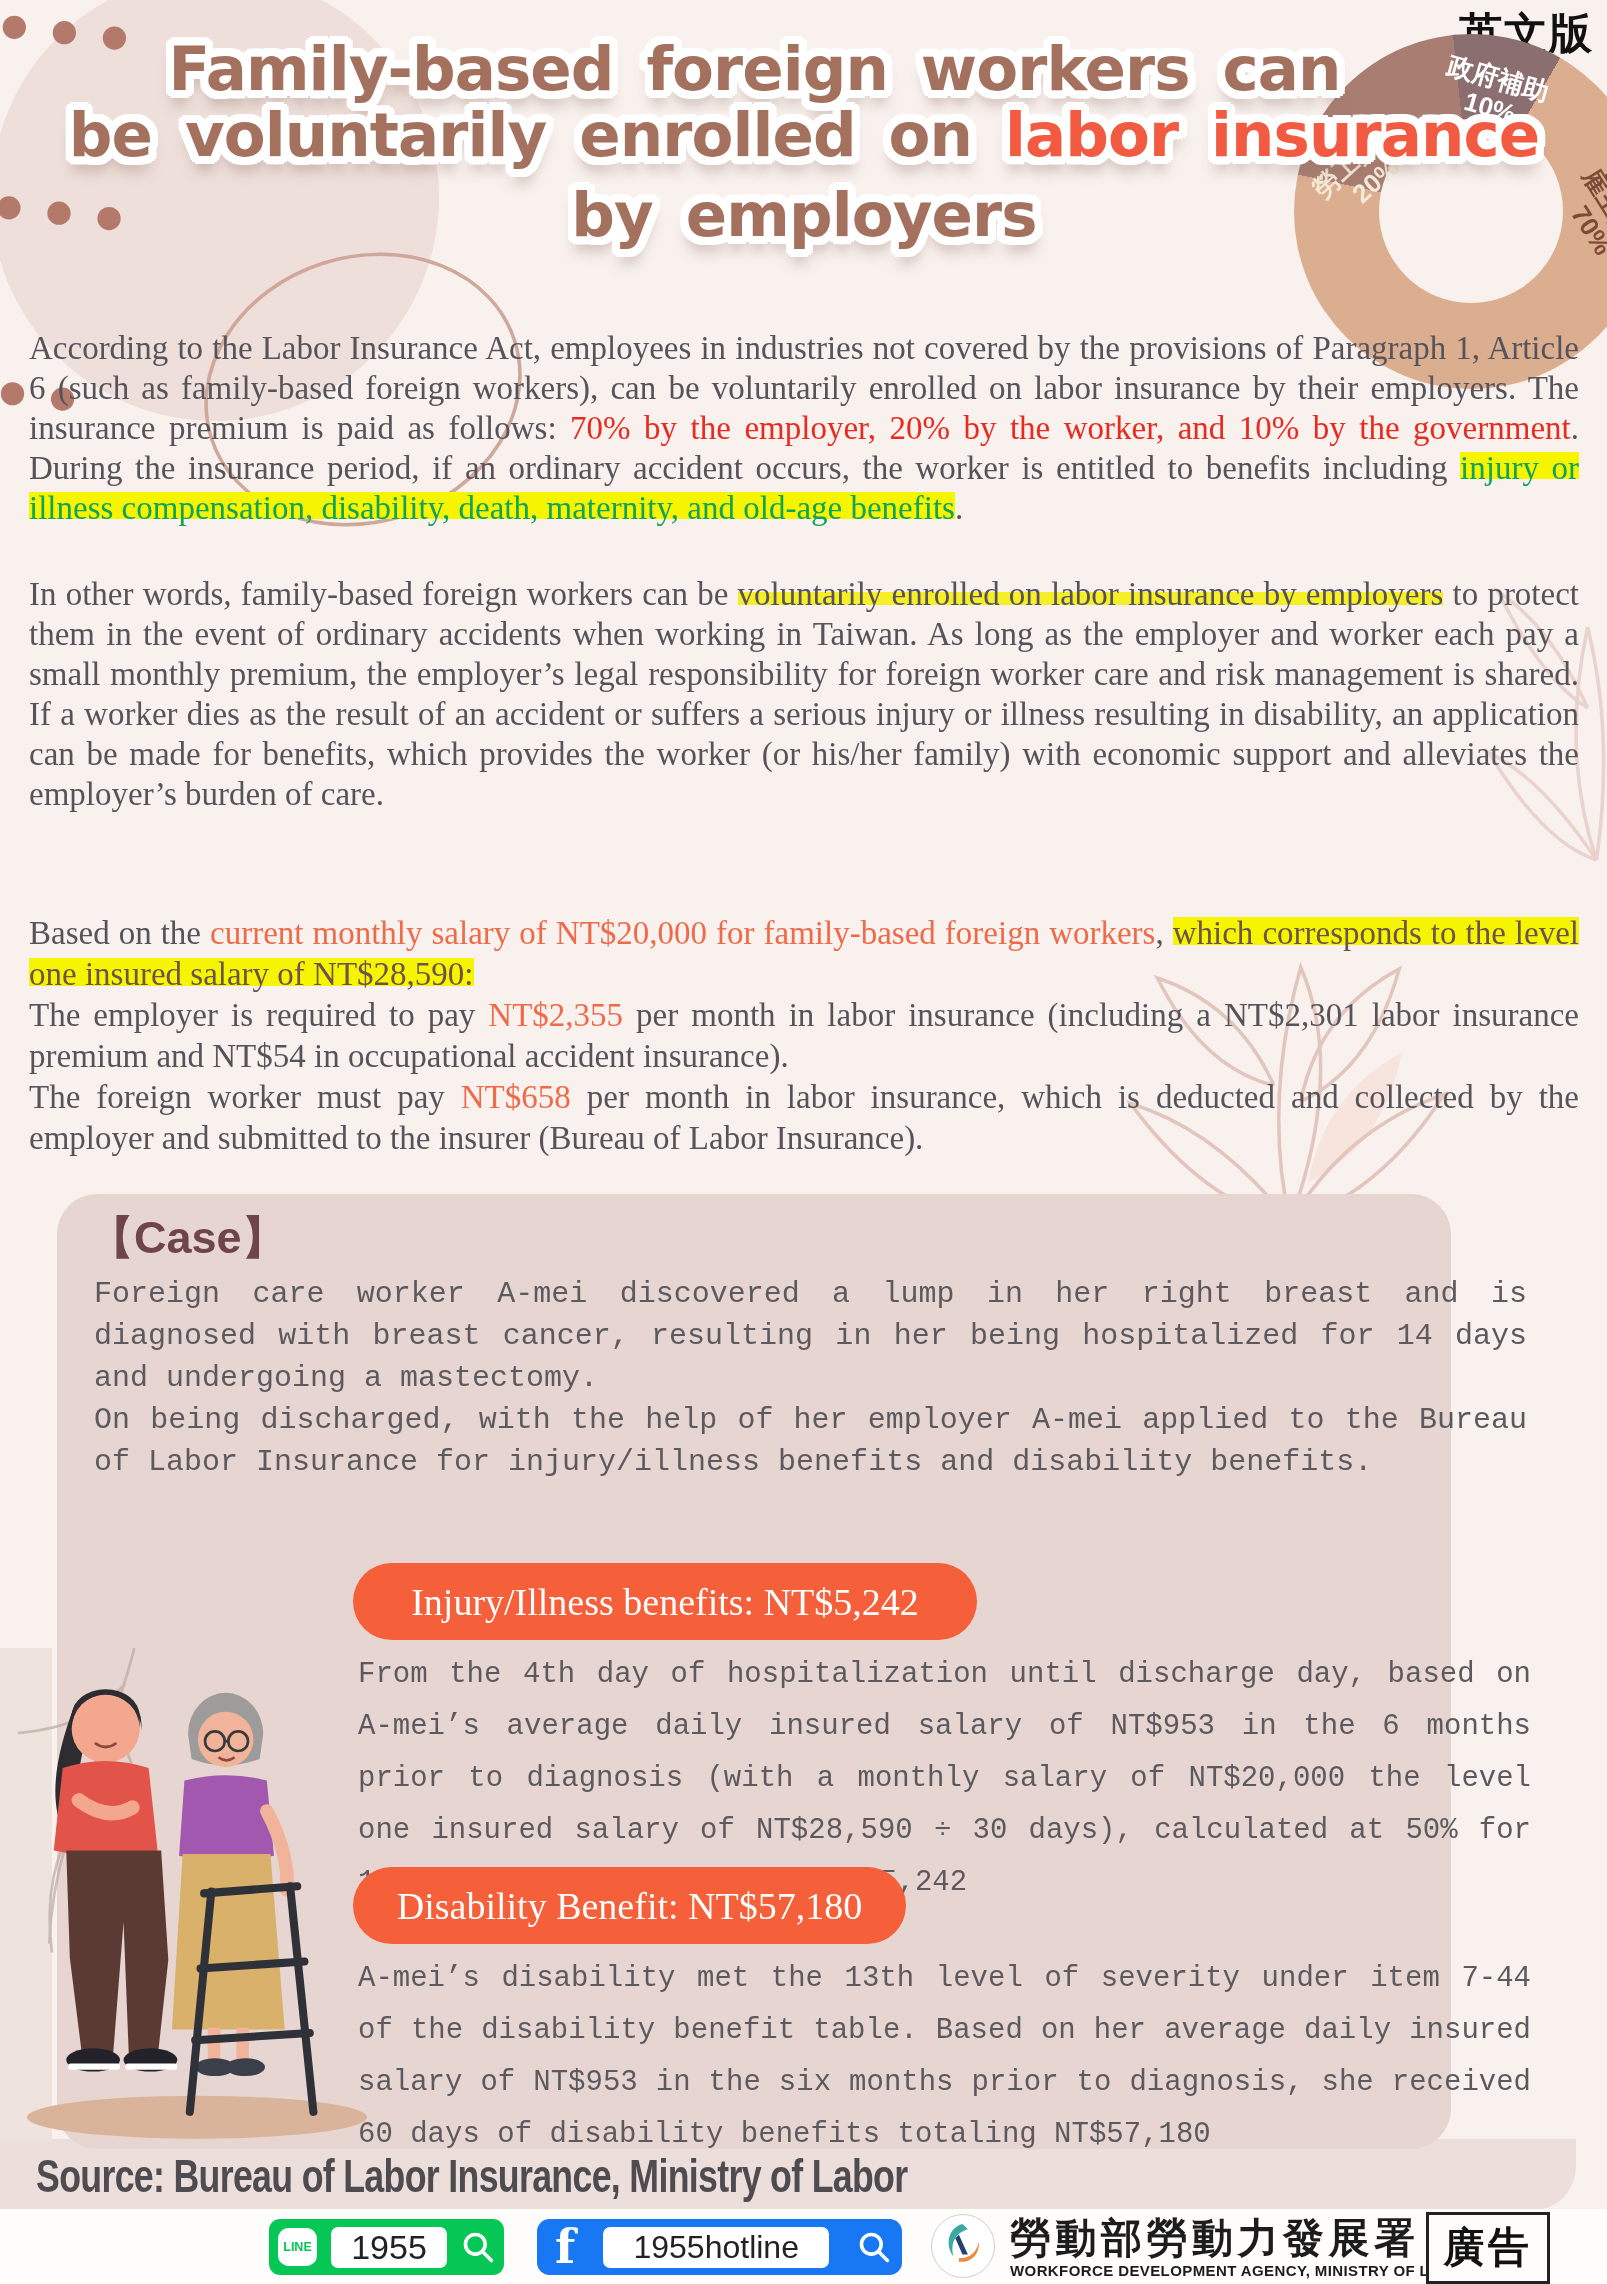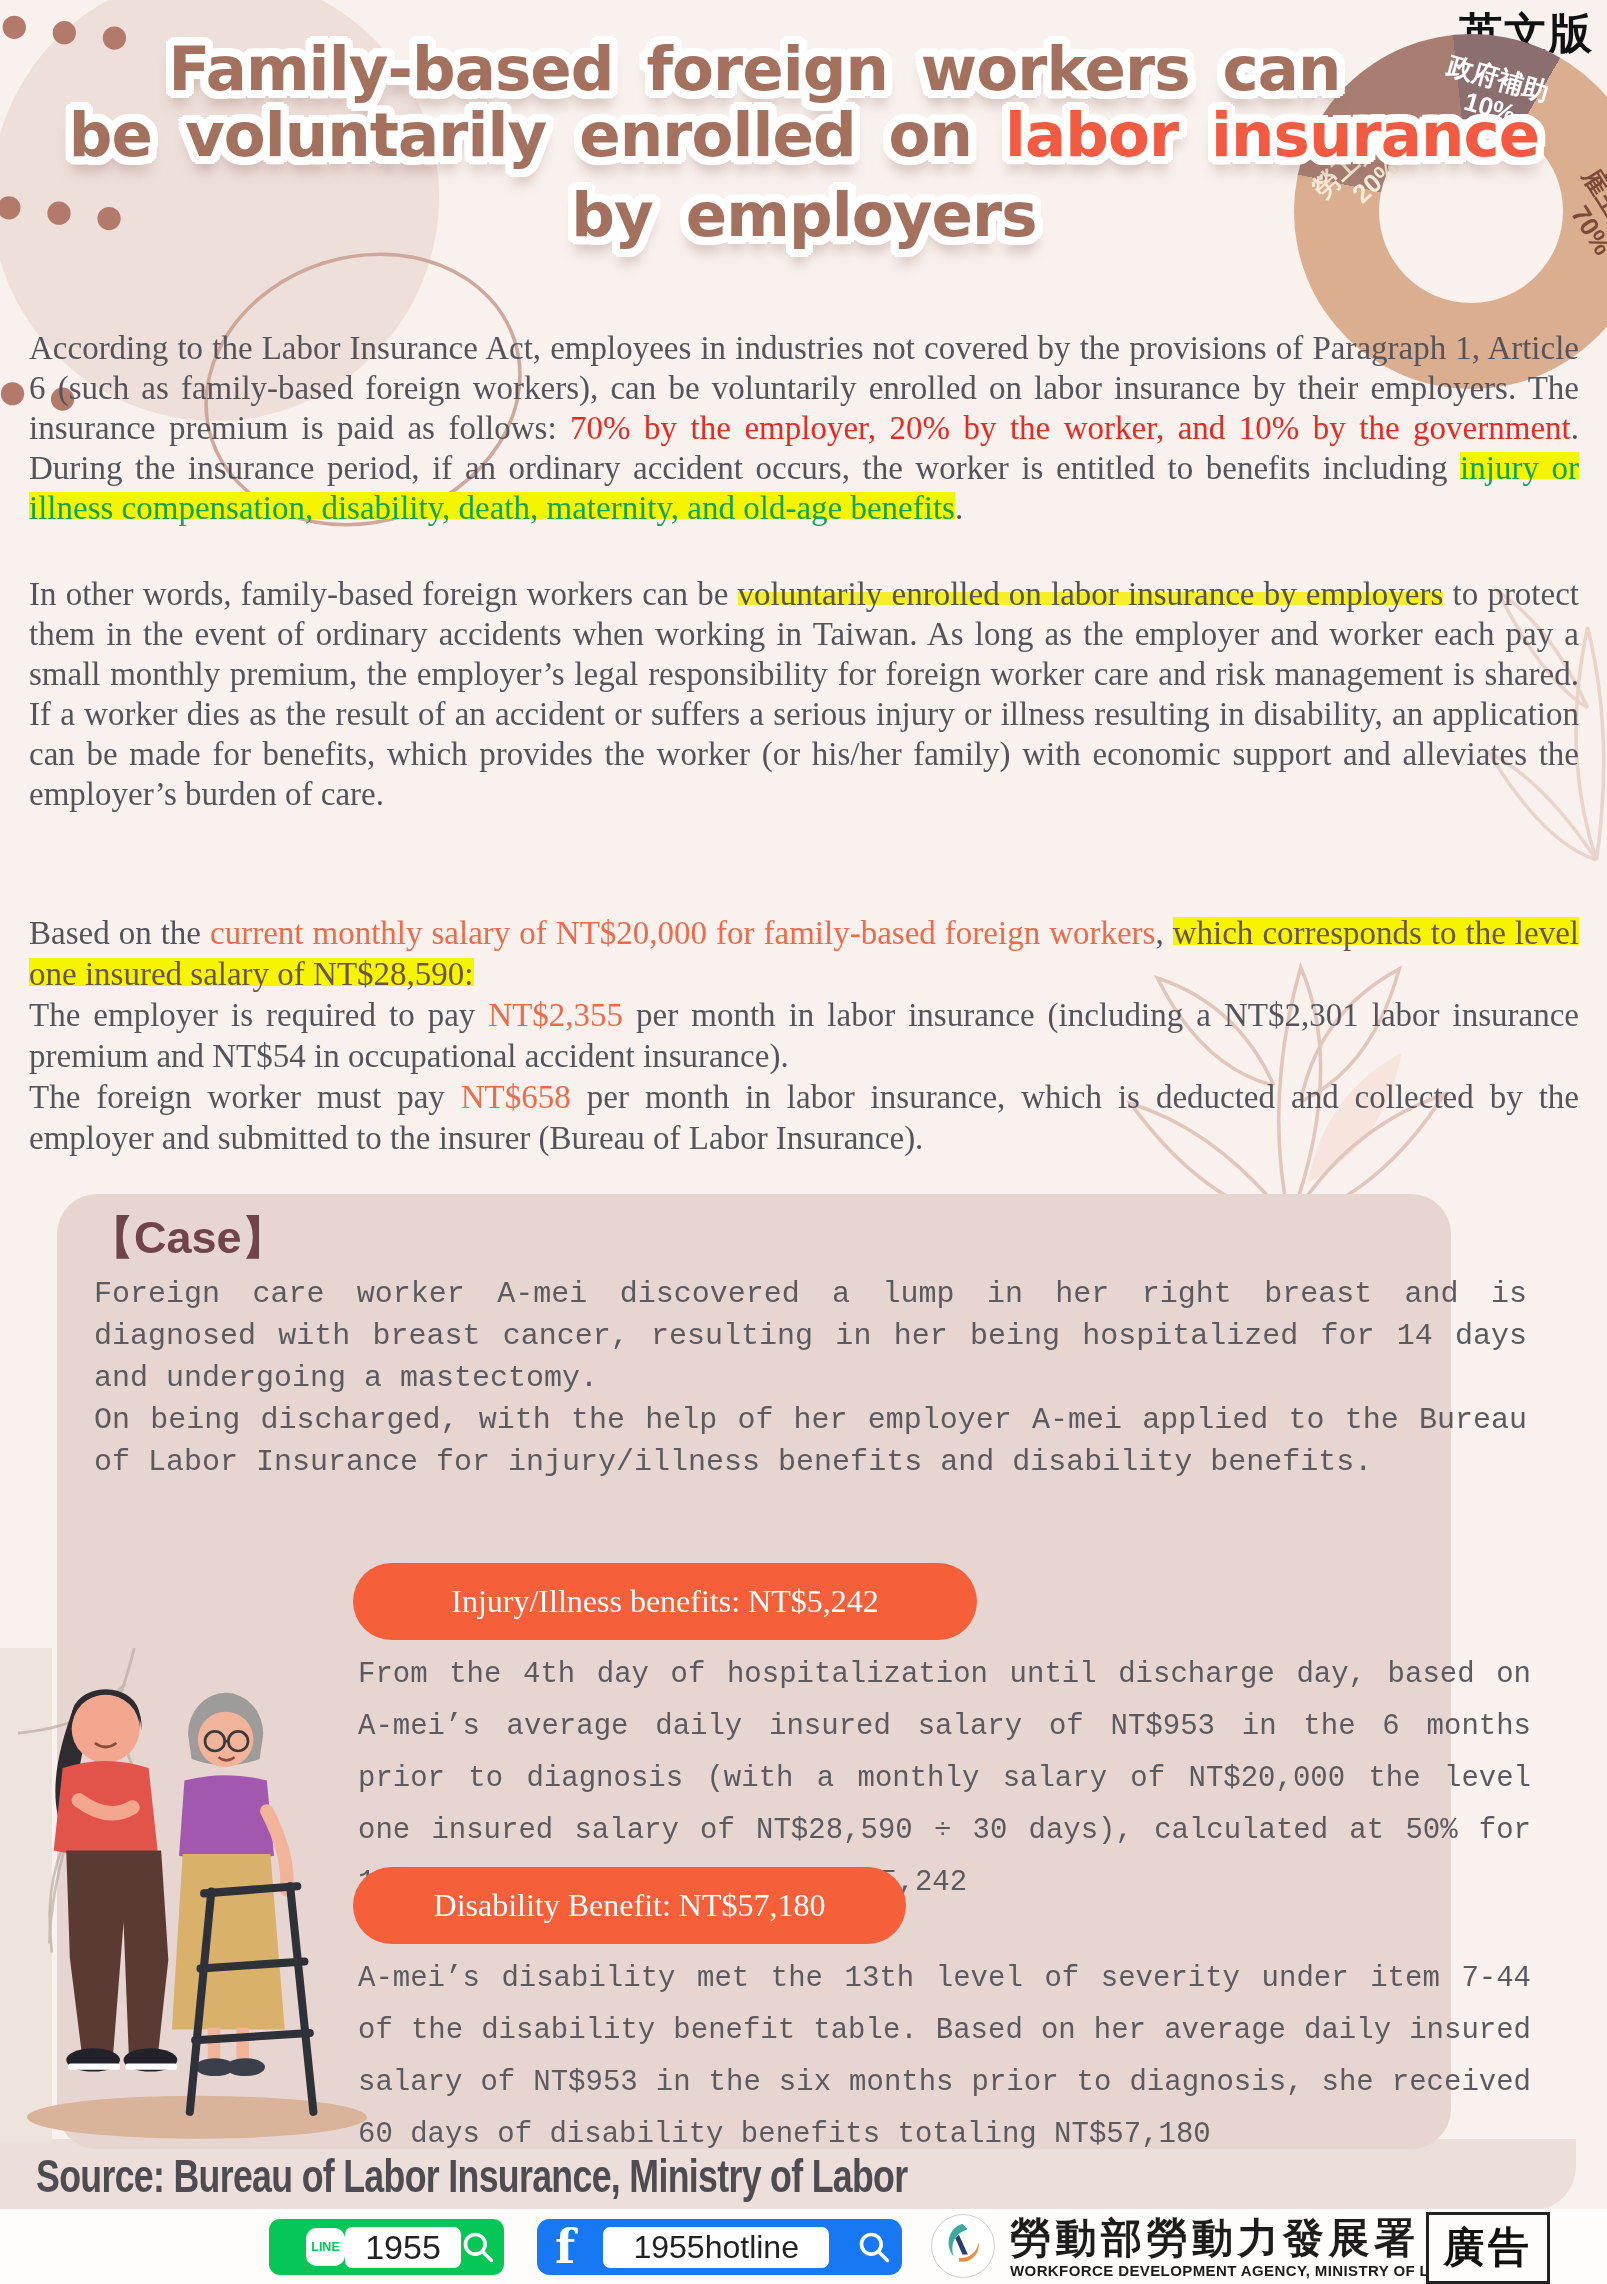--- a/index.html
+++ b/index.html
@@ -57,40 +57,40 @@
   
   .case-box{position:absolute;left:57px;top:1194px;width:1394px;height:955px;background:#e6d5d1;border-radius:40px;z-index:1;}
   .case-heading{position:absolute;left:32px;top:14.3px;font-size:45px;font-weight:bold;color:#6f4549;
     font-family:"Liberation Sans",sans-serif;}
   .case-text{position:absolute;left:37px;width:1433px;font-family:"Liberation Mono",monospace;
     font-size:30px;line-height:42px;color:#5c5a5e;text-align:justify;}
   .case-p1{top:79px;}
   .case-p2{top:205px;}
   .case-p3{top:289px;}
   .pill{position:absolute;background:#f55f39;border-radius:43px;display:flex;align-items:center;justify-content:center;
-    color:#fff;font-family:"Liberation Serif",serif;font-size:32px;white-space:nowrap;}
+    color:#fff;font-family:"Liberation Serif",serif;font-size:38px;white-space:nowrap;}
   .pill1{left:296px;top:369px;width:624px;height:77px;}
   .pill2{left:296px;top:673px;width:553px;height:77px;}
   .case-detail{position:absolute;left:301px;width:1173px;font-family:"Liberation Mono",monospace;
     font-size:29px;line-height:52px;color:#5c5a5e;text-align:justify;}
   .detail1{top:455px;}
   .detail2{top:759px;}
 
   
   .illustration{position:absolute;left:0;top:1648px;z-index:4;}
 
   
   .bottom-band{position:absolute;left:0;top:2139px;width:1576px;height:72px;background:#ecdeda;border-radius:0 0 45px 0;z-index:0;}
   .bottom-strip{position:absolute;left:0;top:2209px;width:1608px;height:76px;background:#fffdfc;z-index:0;}
   .source-line{position:absolute;left:36px;top:2148px;font-size:47px;font-weight:bold;color:#4e4c50;
     transform:scaleX(.76);transform-origin:left center;white-space:nowrap;letter-spacing:-0.9px;z-index:2;
     font-family:"Liberation Sans",sans-serif;}
   .footer{position:absolute;left:0;top:2212px;width:1608px;height:70px;z-index:5;}
   .line-btn{position:absolute;left:269px;top:7.2px;width:235px;height:56px;background:#06c755;border-radius:11px;
-    display:flex;align-items:center;justify-content:flex-end;padding:0 9px;box-sizing:border-box;cursor:pointer;}
+    display:flex;align-items:center;justify-content:space-between;padding:0 9px;box-sizing:border-box;cursor:pointer;}
   .line-bubble{width:39px;height:38px;background:#fff;border-radius:10.7px;display:flex;align-items:center;justify-content:center;
     color:#06c755;font-weight:bold;font-size:12.5px;}
   .btn-box{background:#fff;border-radius:7.2px;display:flex;align-items:center;justify-content:center;
     color:#222;font-weight:normal;height:41px;}
   .line-box{width:116px;font-size:34px;}
   .fb-btn{position:absolute;left:537px;top:7.2px;width:365px;height:56px;background:#1877f2;border-radius:12.5px;
     display:flex;align-items:center;justify-content:space-between;padding:0 10.7px;box-sizing:border-box;cursor:pointer;}
   .fb-letter{color:#fff;font-weight:bold;font-size:47px;font-family:"DejaVu Serif",serif;margin-left:7.2px;line-height:54px;}
   .fb-box{width:226px;font-size:32px;}
   .mag{flex:0 0 auto;}

